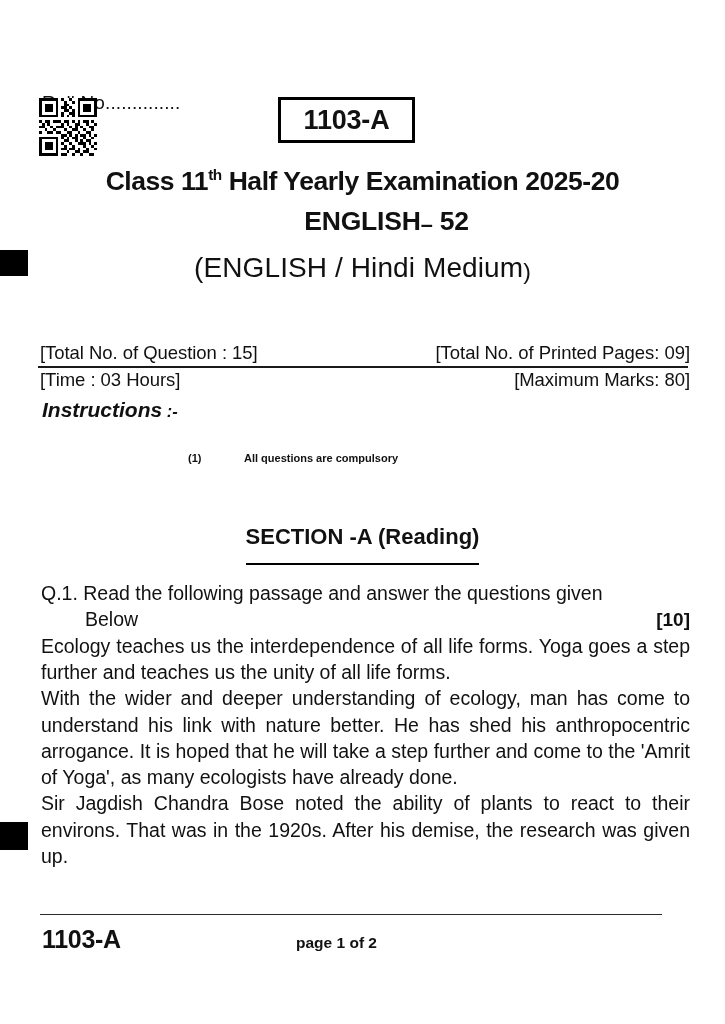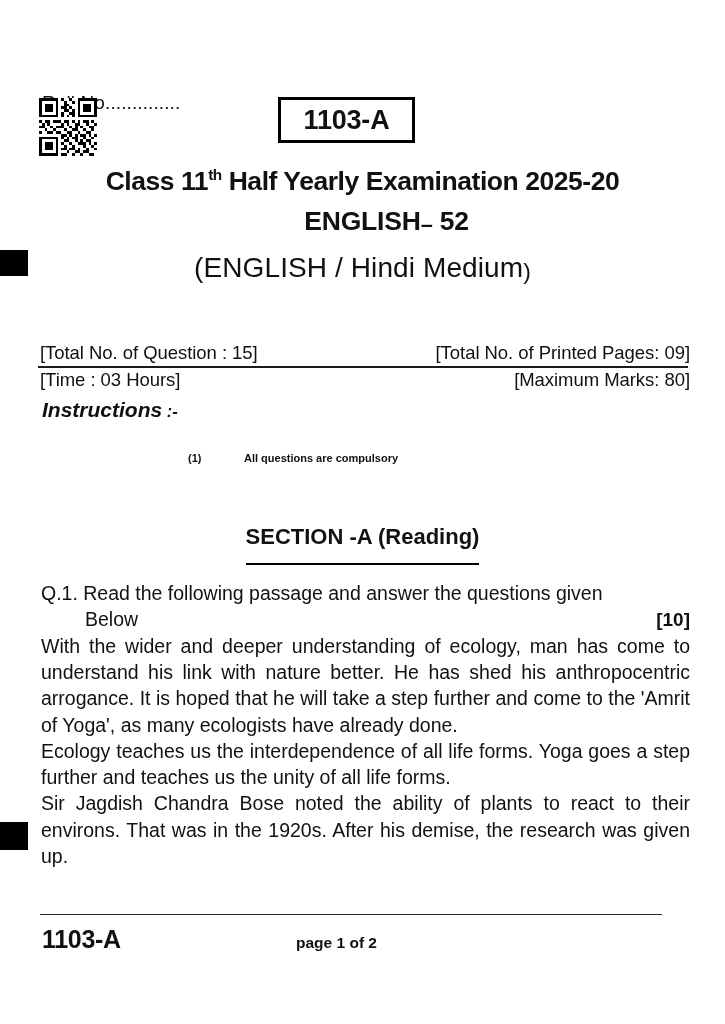--- a/index.html
+++ b/index.html
@@ -433,22 +433,22 @@
 
   <div class="question-block">
     <div class="q-line-1">Q.1. Read the following passage and answer the questions given</div>
     <div class="q-line-2">
       <span class="below">Below</span>
       <span class="marks">[10]</span>
     </div>
   </div>
 
   <div class="passage">
+    <p>Ecology teaches us the interdependence of all life forms. Yoga goes a step further and teaches us the unity of all life forms.</p>
     <p>With the wider and deeper understanding of ecology, man has come to understand his link with nature better. He has shed his anthropocentric arrogance. It is hoped that he will take a step further and come to the 'Amrit of Yoga', as many ecologists have already done.</p>
-    <p>Ecology teaches us the interdependence of all life forms. Yoga goes a step further and teaches us the unity of all life forms.</p>
     <p class="stretch">Sir Jagdish Chandra Bose noted the ability of plants to react to their environs. That was in the 1920s. After his demise, the research was given up.</p>
   </div>
 
   <div class="rule-bottom"></div>
   <div class="footer-code">1103-A</div>
   <div class="footer-page">page 1 of 2</div>
 
 </div>
 
 </body></html>

